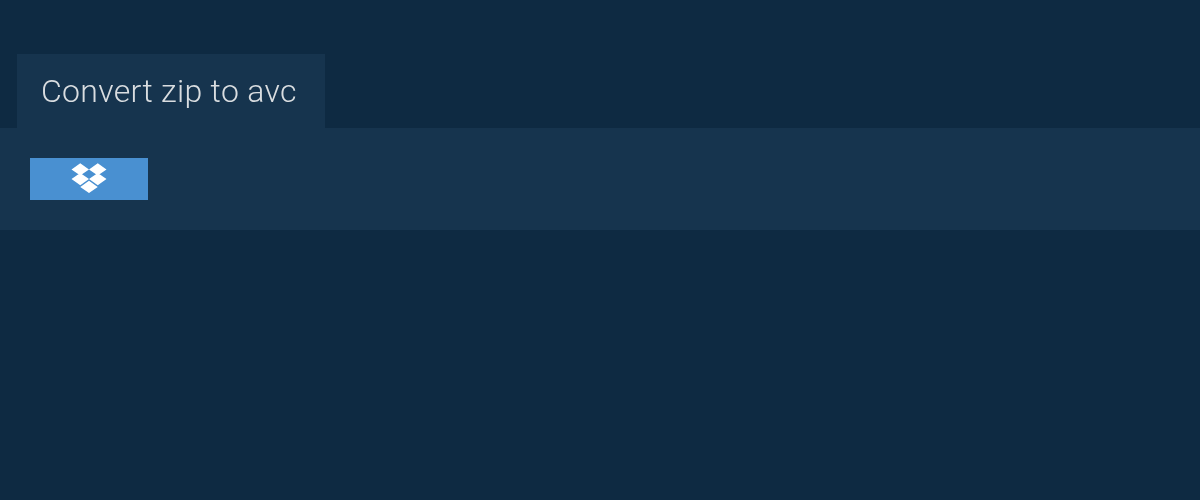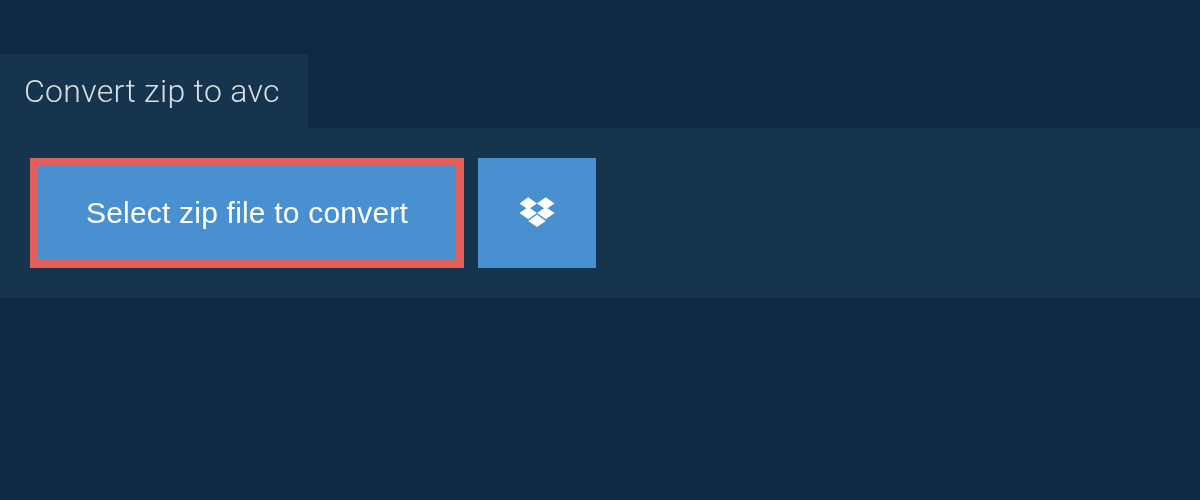--- a/index.html
+++ b/index.html
@@ -13,21 +13,21 @@
       background: #0e2a42;
       font-family: -apple-system, BlinkMacSystemFont, "Segoe UI", Roboto, "Helvetica Neue", Arial, sans-serif;
       font-weight: 300;
       overflow: hidden;
     }
     .tab-header {
       background: #16344e;
       display: inline-block;
       padding: 18px 28px 18px 24px;
       margin-top: 54px;
-      margin-left: 0;
+      margin-left: 17px;
     }
     .tab-title {
       color: #d9dde0;
       font-size: 32px;
       font-weight: 300;
       letter-spacing: 0.3px;
     }
     .panel {
       background: #16344e;
       padding: 30px 30px 30px 30px;
@@ -72,25 +72,20 @@
 <body>
 
 
 
 <div class="tab-header">
   <span class="tab-title">Convert zip to avc</span>
 </div>
 
 <div class="panel">
   <div class="button-row">
-    <div class="select-button-wrap">
-      <button class="select-button">
-        <span>Select zip file to convert</span>
-      </button>
-    </div>
     <button class="dropbox-button">
       <svg viewBox="0 0 48 48">
         <path d="M14 6 L24 13 L14 20 L4 13 Z M34 6 L44 13 L34 20 L24 13 Z M4 24 L14 17 L24 24 L14 31 Z M24 24 L34 17 L44 24 L34 31 Z M14 33 L24 26 L34 33 L24 40 Z"></path>
       </svg>
     </button>
   </div>
 </div>
 
 
 

